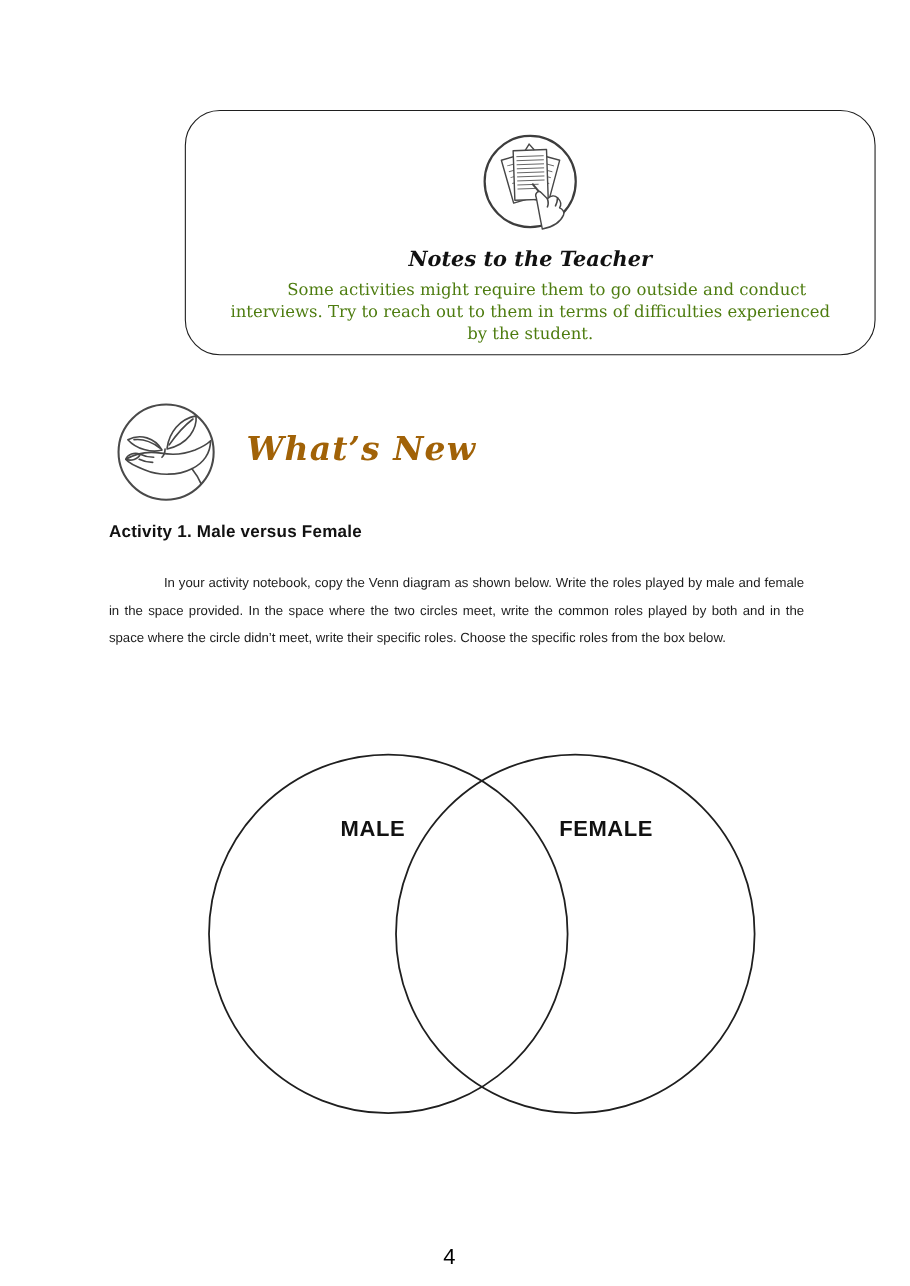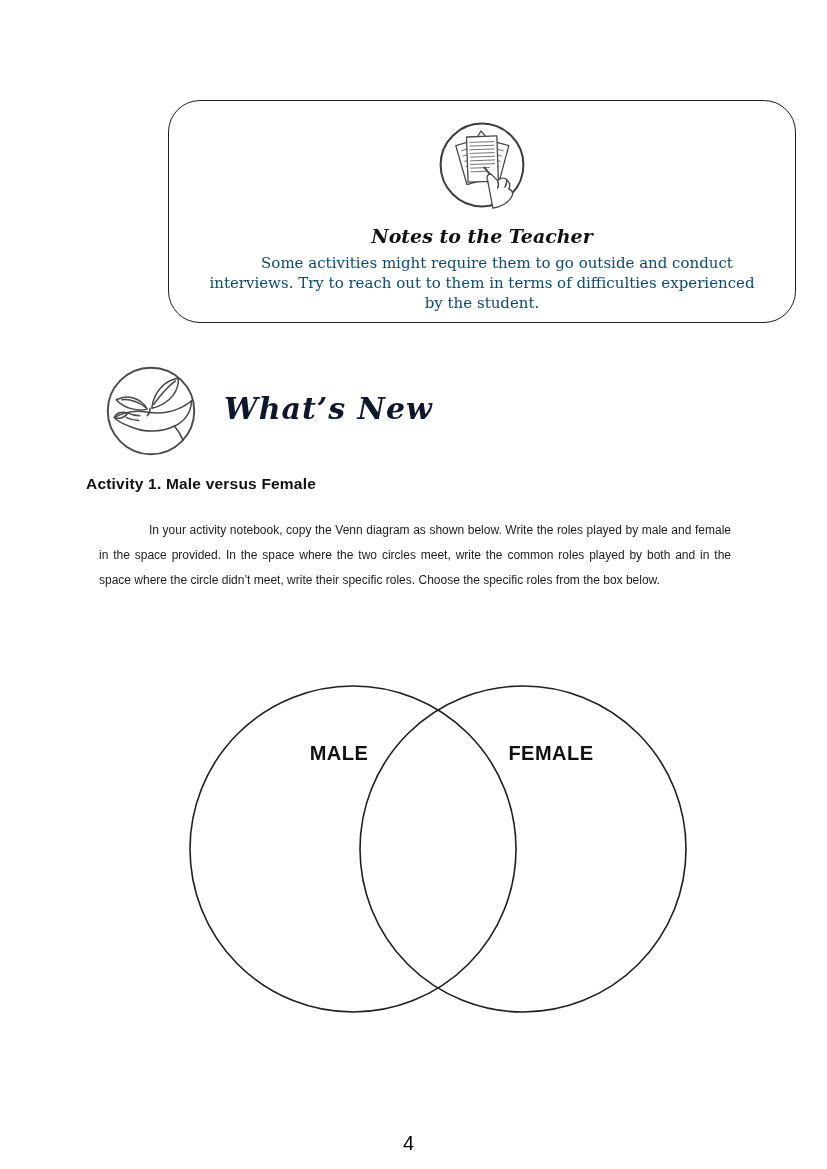--- a/index.html
+++ b/index.html
@@ -32,39 +32,39 @@
     font-family:"DejaVu Serif", serif;
     font-style:italic; font-weight:700;
     font-size:19px; color:#111;
   }
   .notes-body {
     position:absolute; top:152px; left:31px; right:31px;
     text-align:center;
     font-family:"DejaVu Serif", serif;
     font-size:15px; line-height:20px;
     text-indent:30px;
-    color:#0c4a6e;
+    color:#4d7c0f;
   }
 
   
   .section-icon {
     position:absolute; left:104px; top:364px;
     width:94px; height:94px;
   }
   .section-title {
     position:absolute; left:224px; top:391px;
     font-family:"DejaVu Serif", serif;
     font-style:italic; font-weight:700;
     font-size:30px; letter-spacing:1px;
-    color:#0f172a;
+    color:#a16207;
   }
 
   
   .activity-heading {
-    position:absolute; left:86px; top:475px;
+    position:absolute; left:99px; top:475px;
     font-weight:700; font-size:15.5px;
     letter-spacing:0.2px; color:#111;
   }
   .activity-instructions {
     position:absolute; left:99px; top:518px; width:632px;
     font-size:12px; line-height:25px;
     text-align:justify; text-indent:50px;
     color:#1c1c1c;
   }
 

